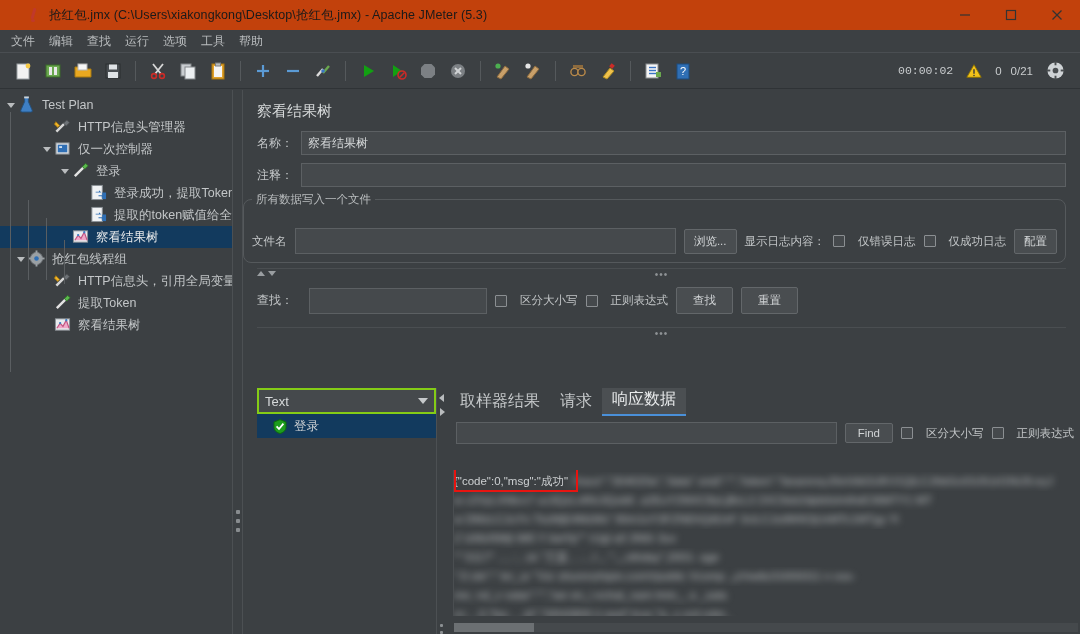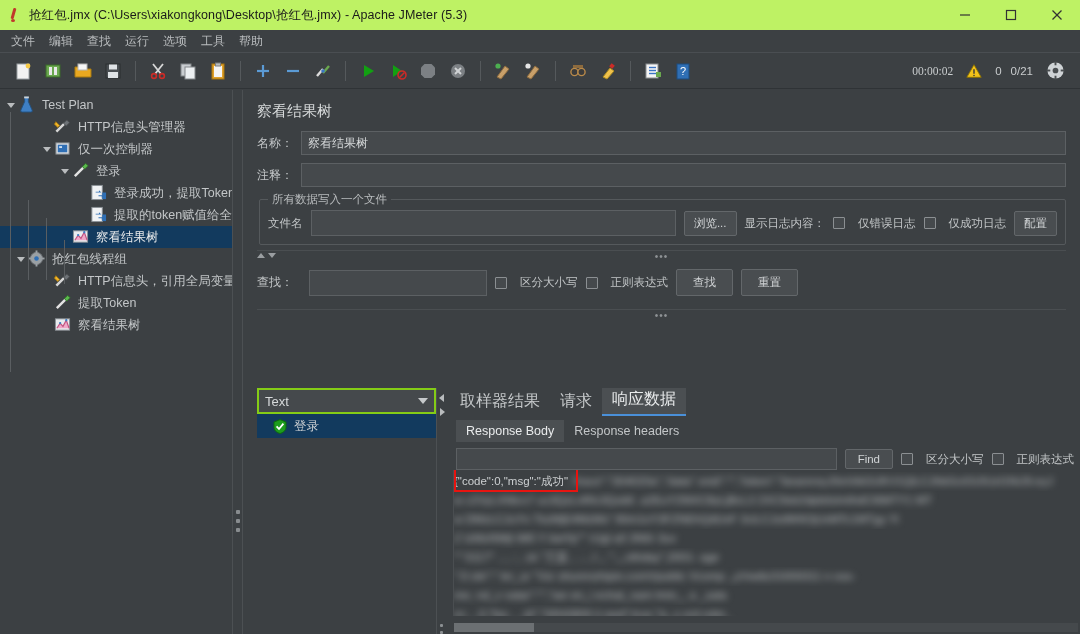--- a/index.html
+++ b/index.html
@@ -6,22 +6,22 @@
   html, body {
     width: 1080px; height: 634px;
     font-family: "Liberation Sans", "DejaVu Sans", sans-serif;
     background: #3c4043;
     overflow: hidden;
   }
   body { position: relative; }
 
   
   .titlebar {
-    height: 30px; background: #bef264; display: flex; align-items: center;
-    padding-left: 6px; position: relative;
+    height: 30px; background: #c2410c; display: flex; align-items: center;
+    padding-left: 26px; position: relative;
   }
   .tb-icon { width: 16px; height: 16px; margin-right: 7px; position: relative; flex: none; }
   .tb-icon::before {
     content: ""; position: absolute; left: 6px; top: 1px; width: 3px; height: 11px;
     background: #c0392b; transform: rotate(16deg); border-radius: 1px;
   }
   .tb-icon::after {
     content: ""; position: absolute; left: 5px; top: 12px; width: 4px; height: 3px;
     background: #c0392b; border-radius: 50%;
   }
@@ -46,21 +46,21 @@
   .toolbar {
     height: 36px; background: #3c4043; display: flex; align-items: center;
     padding: 0 8px; border-bottom: 1px solid #2f3336; position: relative;
   }
   .tbtn {
     width: 26px; height: 26px; margin: 0 2px; position: relative;
     display: flex; align-items: center; justify-content: center; flex: none;
   }
   .tsep { width: 1px; height: 20px; background: #55595c; margin: 0 7px; flex: none; }
   .tool-status { margin-left: auto; display: flex; align-items: center; gap: 9px; padding-right: 4px; }
-  .clock { font-size: 11.5px; color: #c9ccce; font-family: Liberation Serif, serif; }
+  .clock { font-size: 11.5px; color: #c9ccce; font-family: Liberation Mono, monospace; }
   .warncount, .threadcount { font-size: 11.5px; color: #c9ccce; }
 
   
   .main {
     position: absolute; top: 90px; left: 0; right: 0; bottom: 0; display: flex;
     background: #3c4043;
   }
   .tree-panel {
     width: 232px; background: #3c4043; padding-top: 4px; overflow: hidden;
     position: relative; flex: none;
@@ -99,22 +99,22 @@
   
   .rp-title { font-size: 15px; color: #d6d9da; padding: 12px 0 10px 14px; }
   .frow { display: flex; align-items: center; padding: 0 14px 8px 14px; }
   .flabel { font-size: 12px; color: #c3c6c8; width: 44px; flex: none; }
   .finput {
     flex: 1; height: 24px; background: #45494c; border: 1px solid #5c6063;
     color: #d6d9da; font-size: 12px; padding: 0 6px; line-height: 22px;
     font-family: "Liberation Sans", sans-serif;
   }
   .group {
-    margin: 4px 14px 0 16px; border: 1px solid #55595c; border-radius: 2px;
-    padding: 10px 8px 8px 8px; position: relative;
+    margin: 4px 14px 0 0; border: 1px solid #55595c; border-radius: 8px;
+    padding: 28px 8px 8px 8px; position: relative;
   }
   .group-title {
     position: absolute; top: -8px; left: 8px; background: #3c4043; padding: 0 4px;
     font-size: 11.5px; color: #b9bcbe;
   }
   .grow { display: flex; align-items: center; gap: 8px; }
   .gsmall { font-size: 11.5px; color: #c3c6c8; white-space: nowrap; }
   .btn {
     background: #494d50; border: 1px solid #63676a; color: #d0d3d5;
     font-size: 11.5px; padding: 4px 9px; border-radius: 2px; white-space: nowrap;
@@ -620,24 +620,20 @@
             <i></i>
           </span>
       </div>
 
       <div class="res-right">
         <div class="tabs" id="tabs">
             <div class="tab">取样器结果</div>
             <div class="tab">请求</div>
             <div class="tab active">响应数据</div>
           </div>
-        <div class="subtabs" id="subtabs">
-            <div class="subtab active">Response Body</div>
-            <div class="subtab">Response headers</div>
-          </div>
 
         <div class="findbar">
           <input class="find-input" value="" style="">
           <button class="find-btn">Find</button>
           <div class="cbwrap">
             <span class="cbox"></span>
             <span class="gsmall">区分大小写</span>
           </div>
           <div class="cbwrap">
             <span class="cbox"></span>

